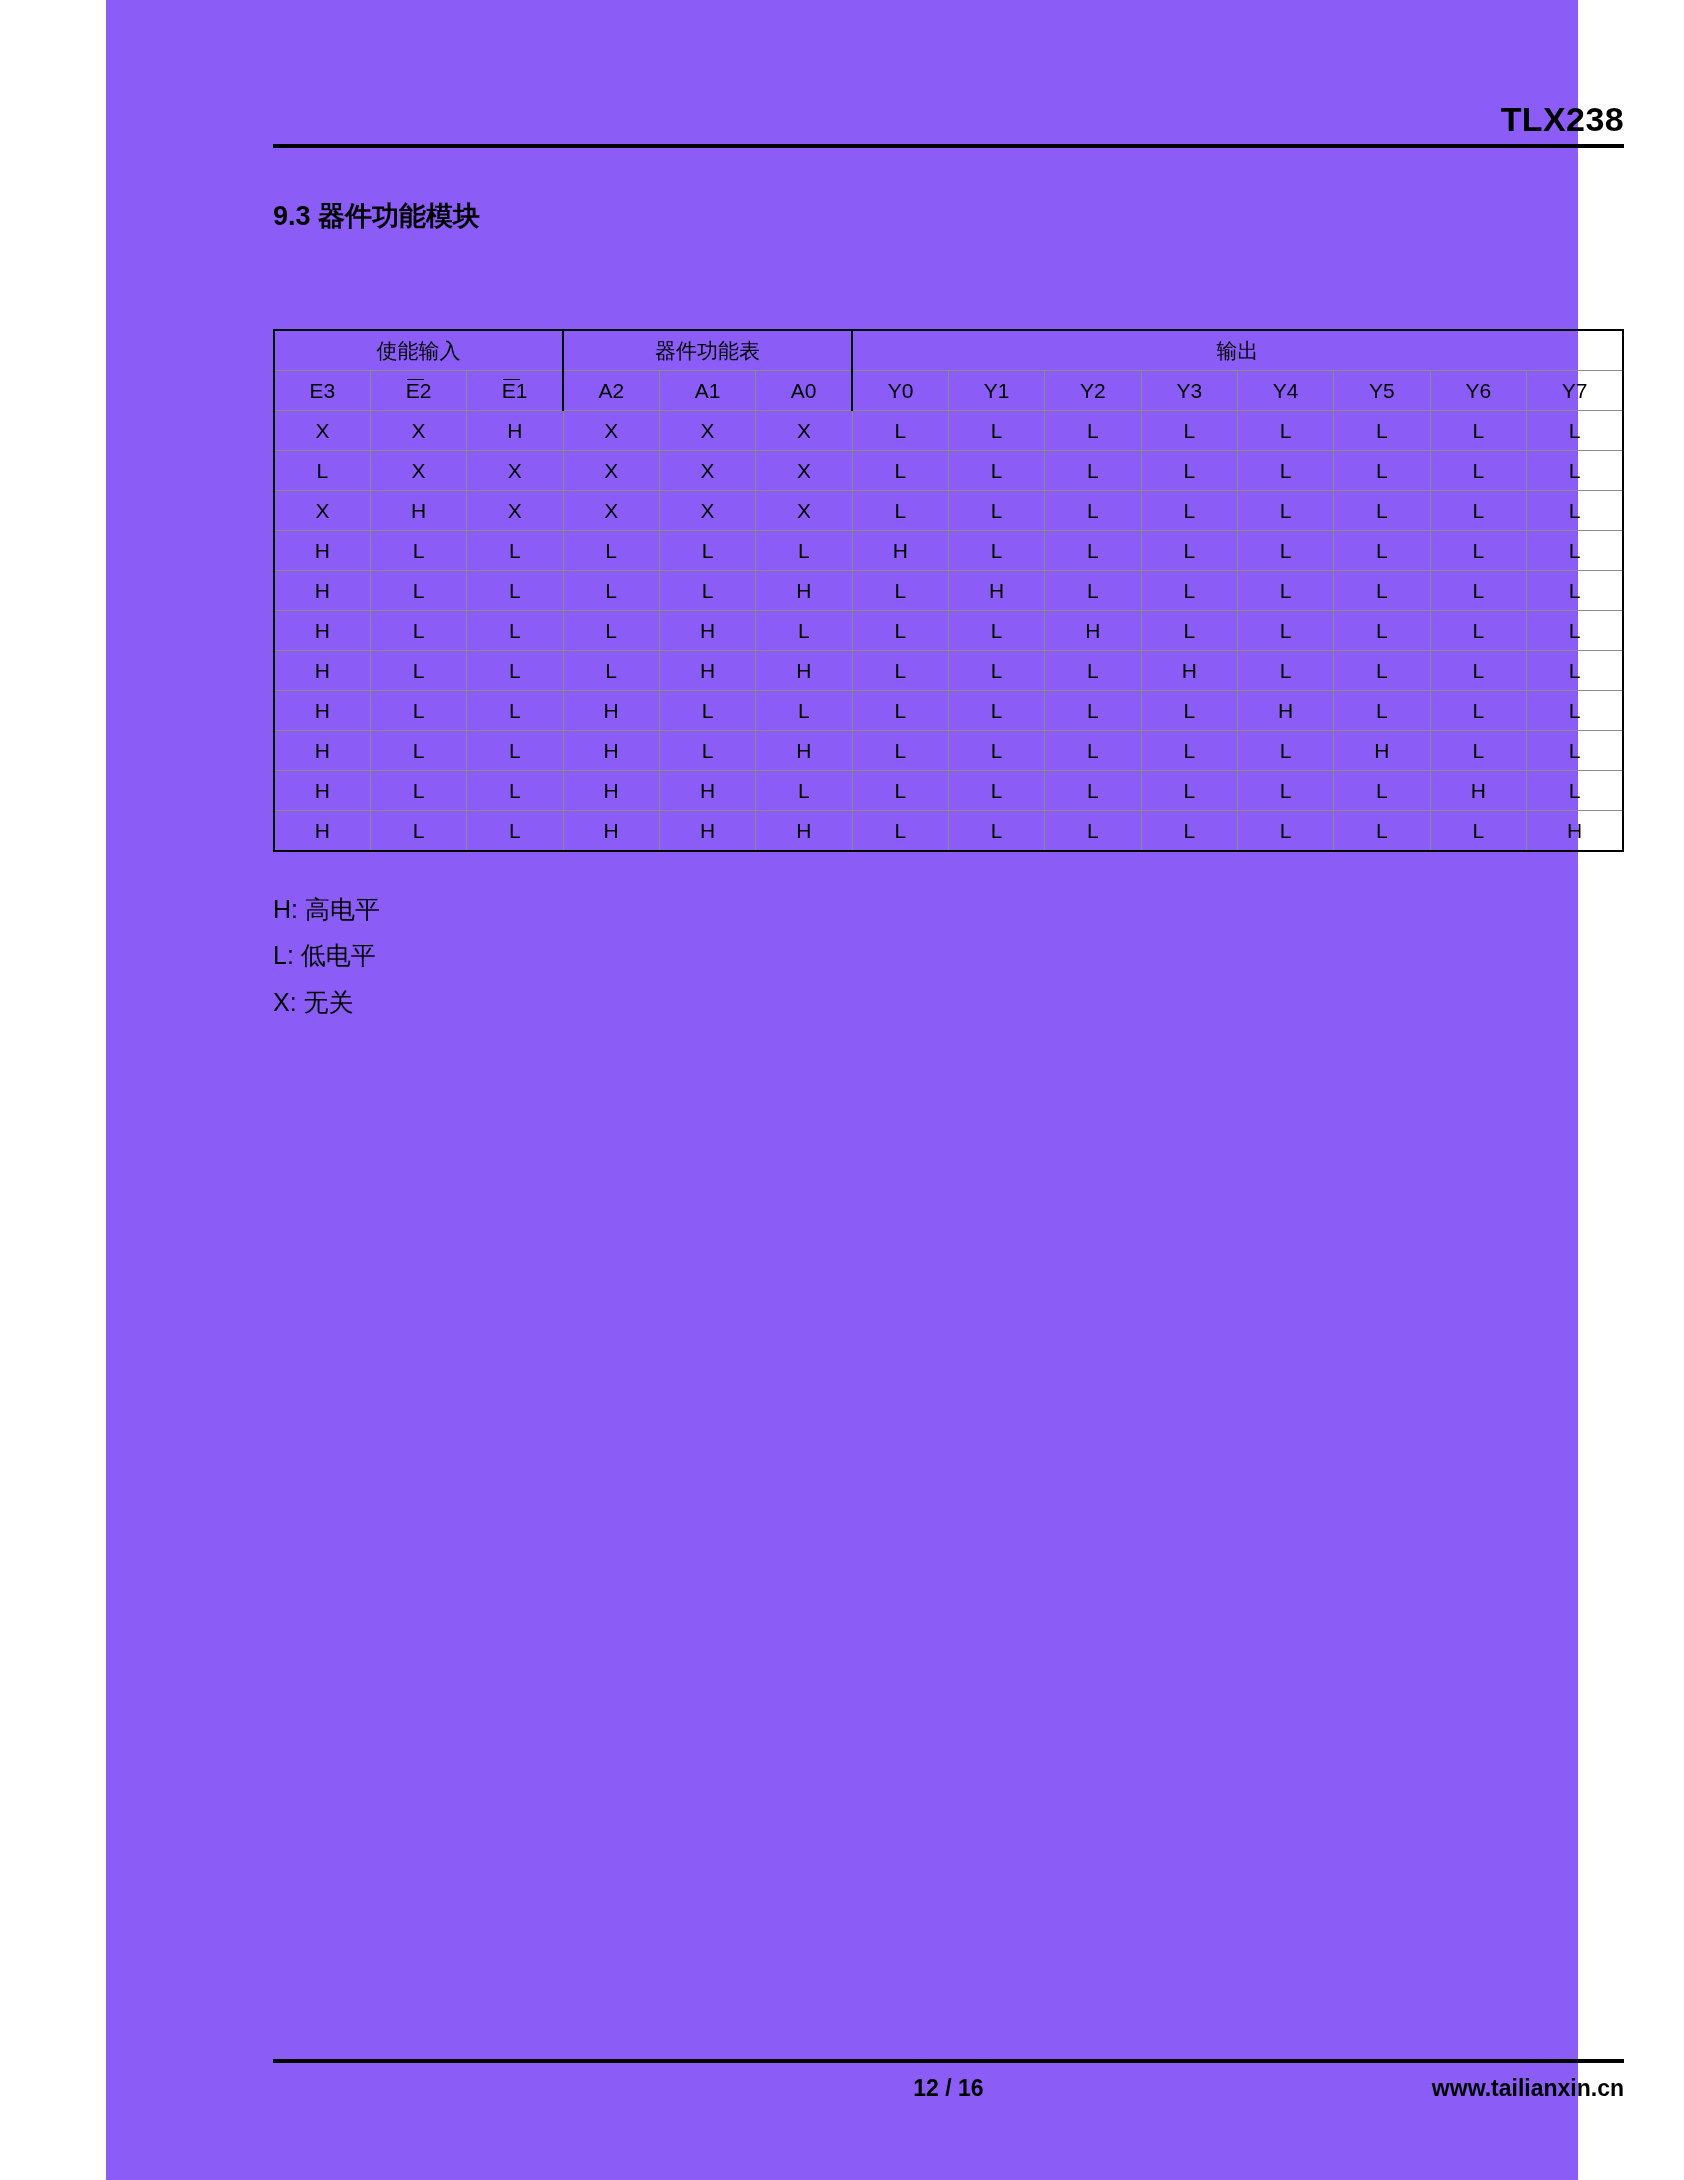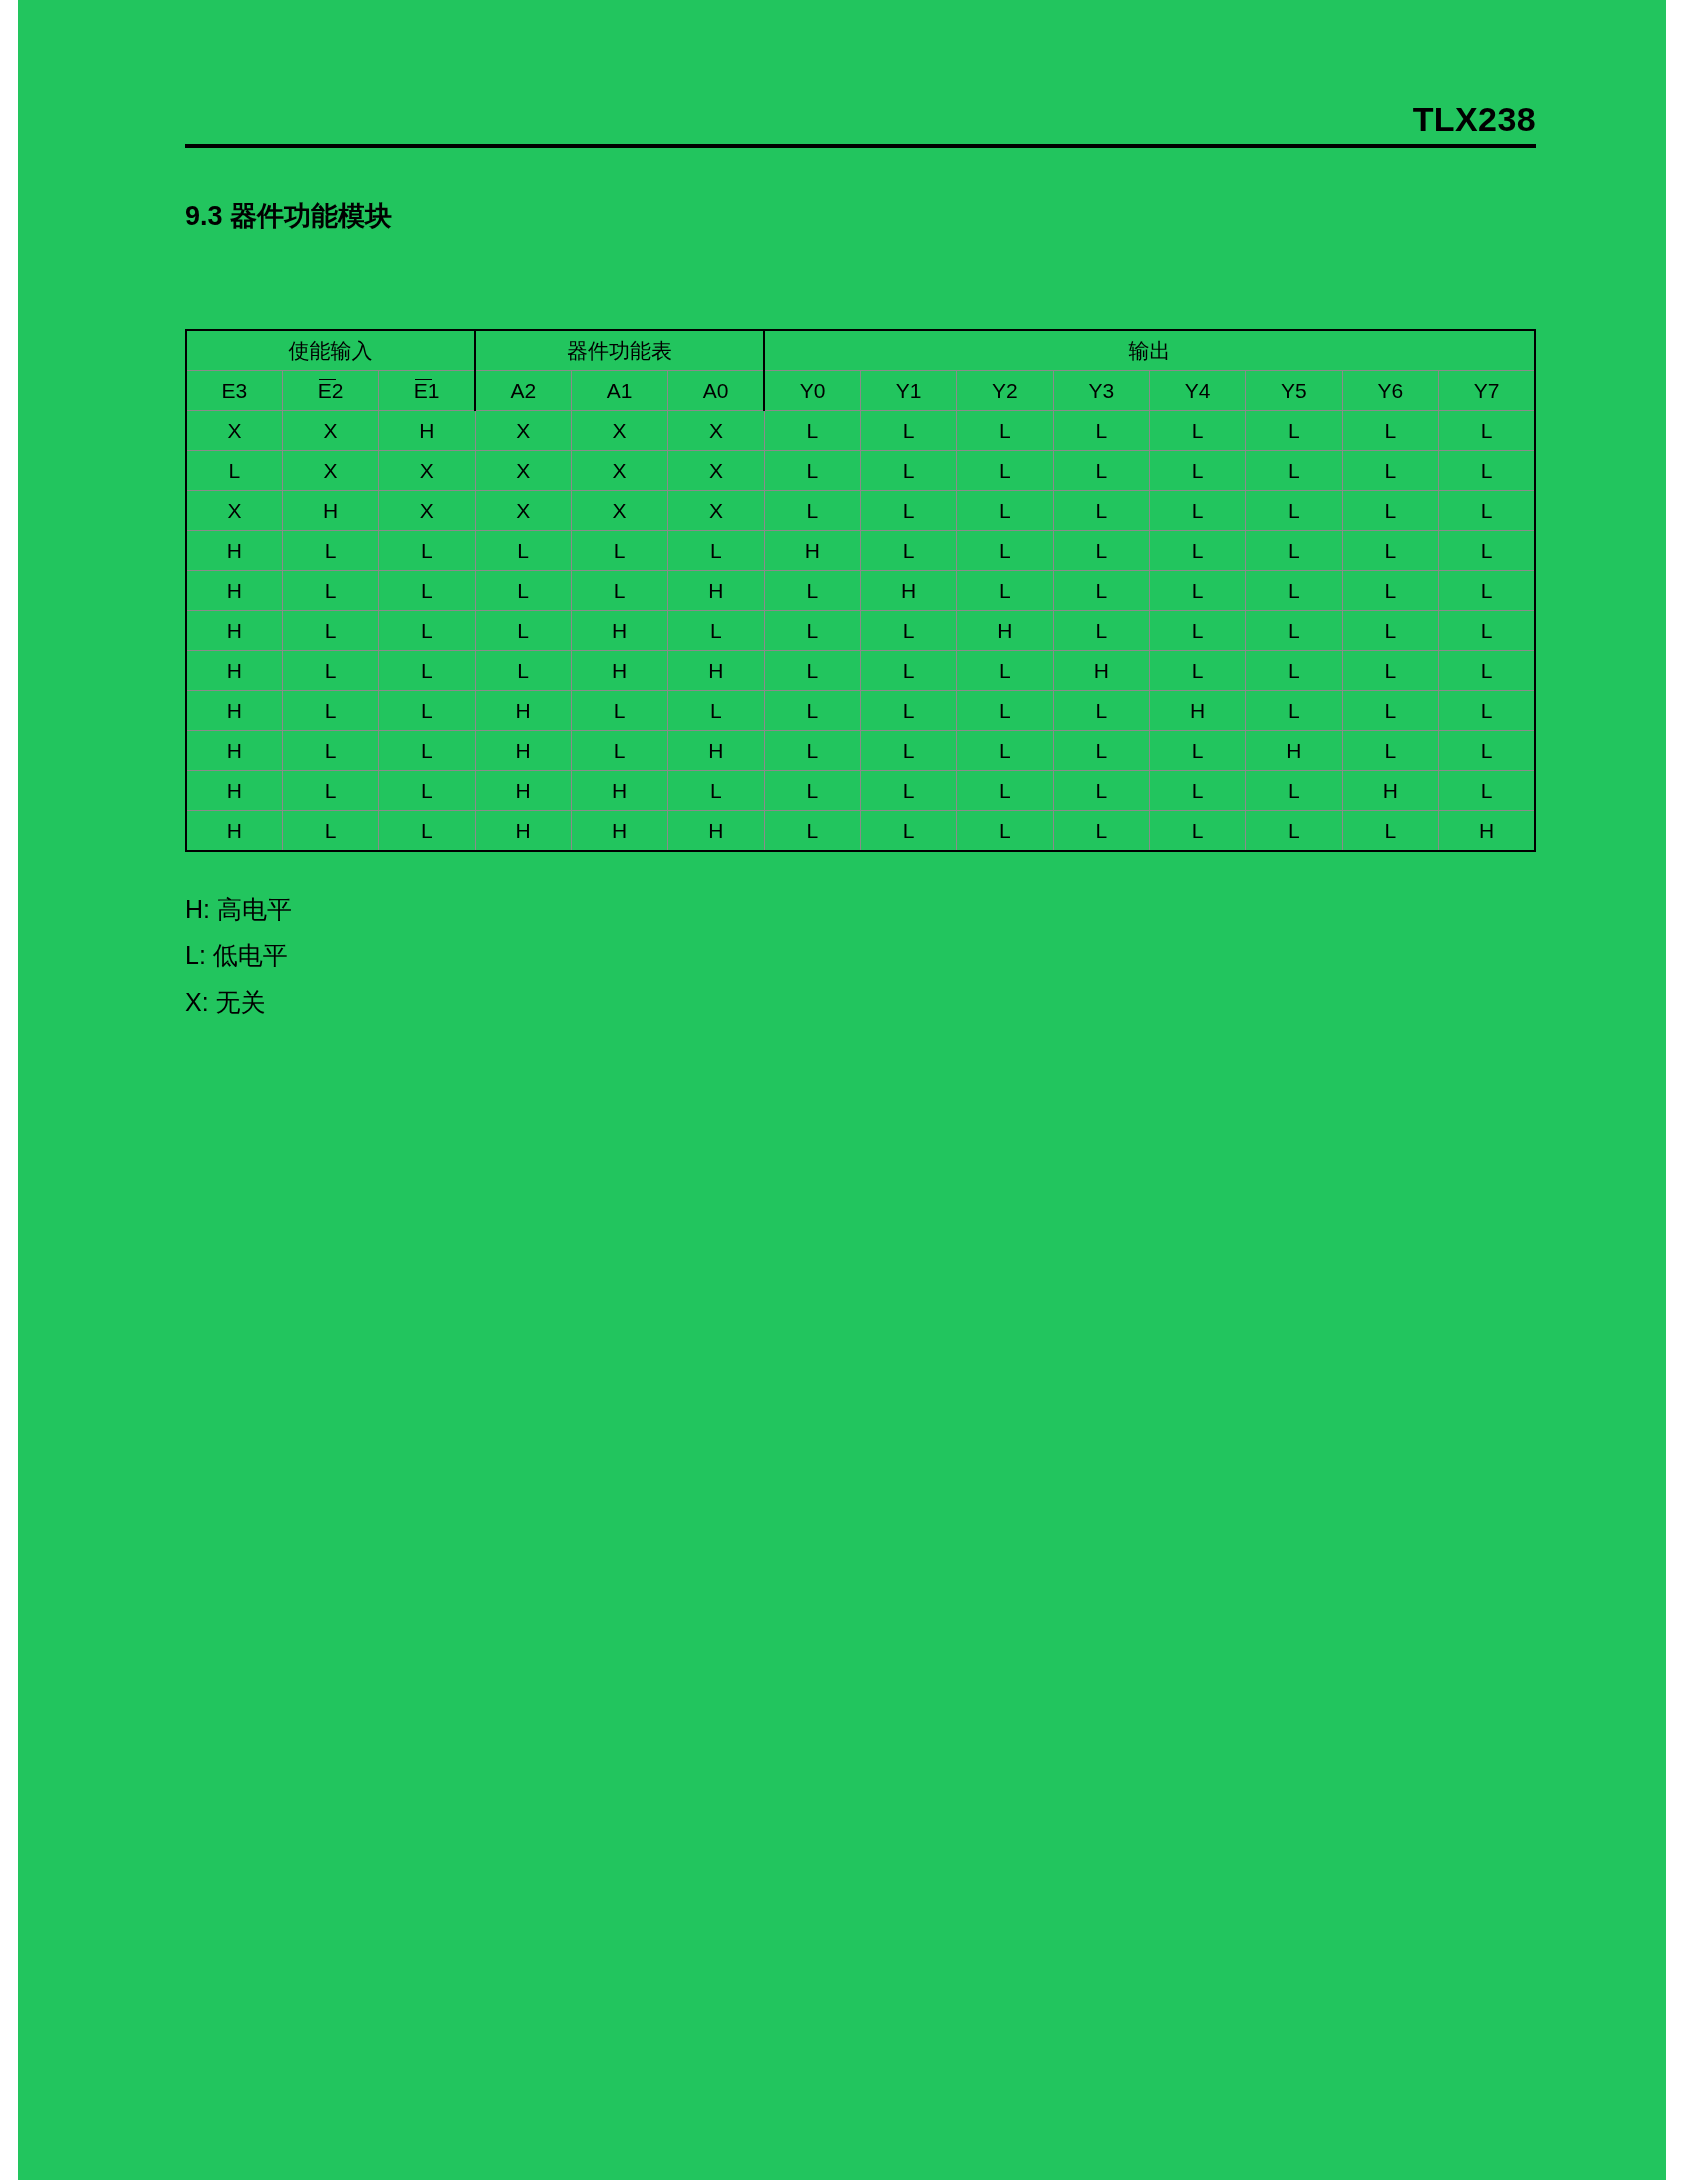--- a/index.html
+++ b/index.html
@@ -6,24 +6,24 @@
     margin: 0;
     padding: 0;
     background: #ffffff;
   }
   body {
     font-family: "Liberation Sans", sans-serif;
     color: #000000;
   }
   .page {
     position: relative;
-    width: 1648px;
+    width: 1472px;
     height: 2181px;
     margin: 0 auto;
-    background: #22c55e;
+    background: #8b5cf6;
     box-sizing: border-box;
     text-decoration: underline;
   }
 
   
   .header {
     position: absolute;
     top: 102px;
     left: 167px;
     width: 1351px;
@@ -399,15 +399,22 @@
         </tbody>
     </table>
   </div>
 
   <div class="legend">
     <div>H: 高电平</div>
     <div>L: 低电平</div>
     <div>X: 无关</div>
   </div>
 
+  <div class="footer">
+    <div class="footer-rule"></div>
+    <div class="footer-row">
+      <div class="footer-page">12 / 16</div>
+      <div class="footer-url">www.tailianxin.cn</div>
+    </div>
+  </div>
 
 </div>
 
 
 </body></html>

